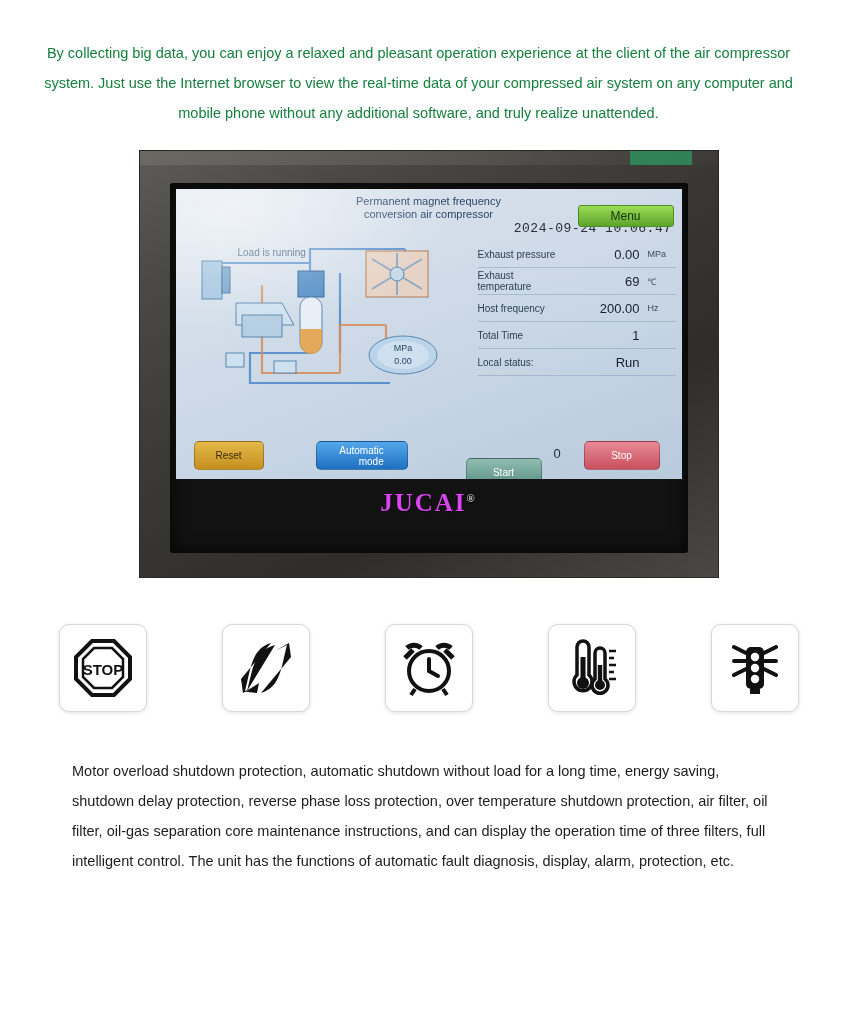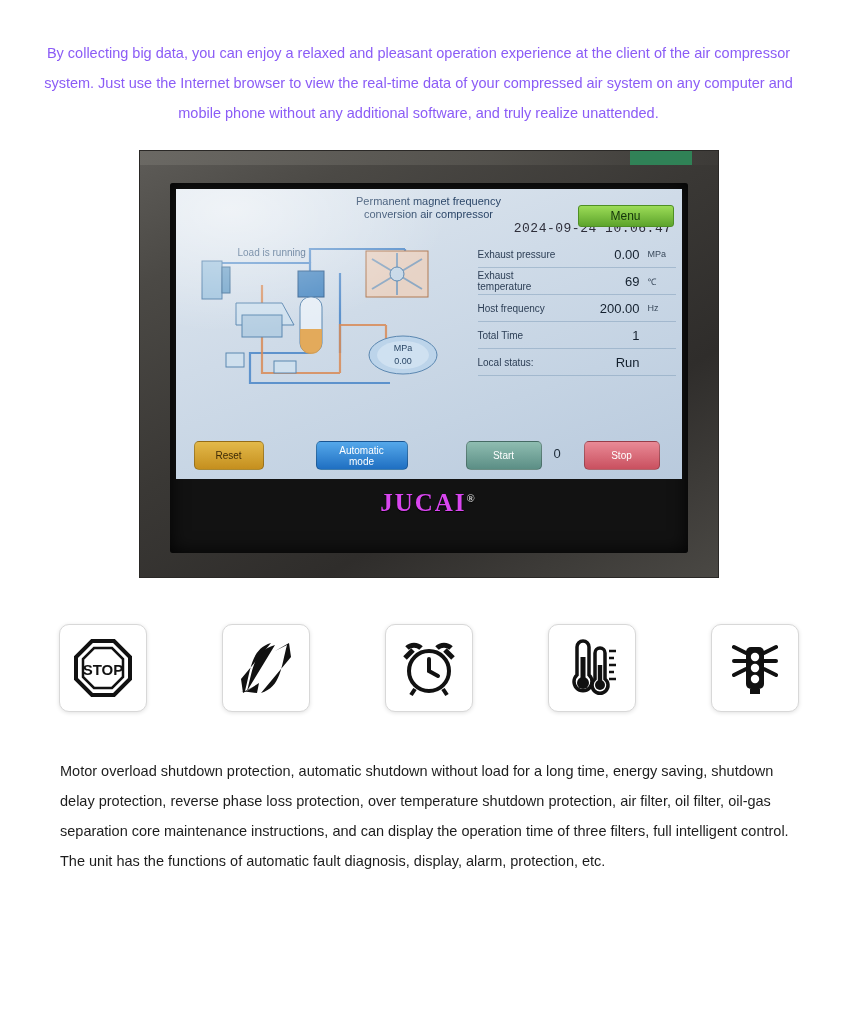--- a/index.html
+++ b/index.html
@@ -11,21 +11,21 @@
     color: #1a1a1a;
     overflow: hidden;
   }
 
   
   .intro {
     padding: 38px 55px 0 35px;
     text-align: center;
     font-size: 14.5px;
     line-height: 30px;
-    color: #8b5cf6;
+    color: #15803d;
   }
   .intro p { margin: 0; }
 
   
   .hmi-wrap {
     margin: 22px auto 0 auto;
     width: 580px;
     height: 428px;
     position: relative;
   }
@@ -118,26 +118,26 @@
   .ro-val{ flex:1; text-align:right; padding-right:8px; font-size:13px; color:#14202e; }
   .ro-unit{ flex:0 0 28px; text-align:left; font-size:9px; color:#3a4a5c; }
 
   
   .btnrow{
     position:absolute; left:0; right:0; bottom:8px; height:30px; z-index: 25;
   }
   .sbtn{
     position:absolute; top:0; height:29px; border-radius:5px;
     display:flex; align-items:center; justify-content:center;
-    font-size:10px; line-height:11px; text-align:center; color:#fff;
+    font-size:10px; line-height:11px; text-align:right; color:#fff;
     border:1px solid rgba(0,0,0,.25);
   }
   .sbtn.reset{ left:18px; width:70px; background:linear-gradient(#e3b94a,#c58f1e); color:#3d2a06;}
   .sbtn.auto{ left:140px; width:92px; background:linear-gradient(#55a8ea,#1f6fc2); }
-  .sbtn.start{ left:290px; width:76px; background:linear-gradient(#8fbdb1,#5b8e85); }
+  .sbtn.start{ left:290px; width:76px; background:linear-gradient(#8fbdb1,#5b8e85);margin-top:17px; }
   .counter{ position:absolute; left:378px; top:5px; font-size:13px; color:#1c2a38; }
   .sbtn.stop{ left:408px; width:76px; background:linear-gradient(#e98a96,#c9505f); }
 
   
   .icons {
     margin: 46px auto 0 auto;
     width: 740px;
     display: flex;
     justify-content: space-between;
   }
@@ -150,21 +150,21 @@
     display:flex; align-items:center; justify-content:center;
   }
 
   
   .outro{
     margin: 44px 60px 0 60px;
     font-size: 14.5px;
     line-height: 30px;
     color:#1d1d1d;
   }
-  .outro p{ margin:0; }
+  .outro p{ margin:12px; }
 </style>
 </head>
 <body>
 
 <div class="intro">
   <p>By collecting big data, you can enjoy a relaxed and pleasant operation experience at the client of the air compressor system. Just use the Internet browser to view the real-time data of your compressed air system on any computer and mobile phone without any additional software, and truly realize unattended.</p>
 </div>
 
 <div class="hmi-wrap">
   <div class="hmi-bezel">

